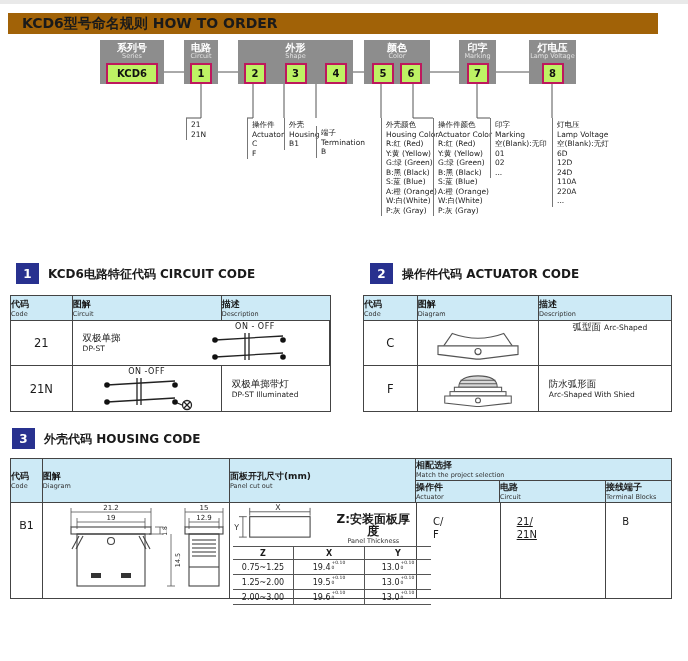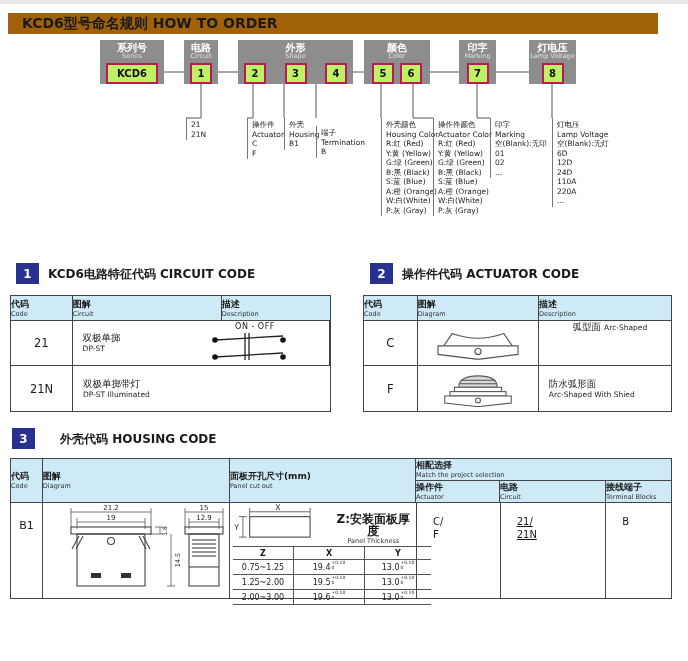--- a/index.html
+++ b/index.html
@@ -243,20 +243,41 @@
             <circle cx="20" cy="8" r="2.8"></circle>
               <circle cx="88" cy="8" r="2.8"></circle>
             <circle cx="20" cy="25" r="2.8"></circle>
               <circle cx="88" cy="25" r="2.8"></circle>
           </g>
         </svg>
       </div>
     </div>
     <div class="trow lastrow" style="height:45px;">
       <div class="tc code-cell" style="width:62px;">21N</div>
+      <div class="tc diag-cell" style="width:150px;">
+        <div class="diag-label">ON -OFF</div>
+        <svg width="120" height="34" viewBox="0 0 120 34">
+          <g stroke="#222" stroke-width="1.3" fill="none">
+            <line x1="20" y1="8" x2="88" y2="4"></line>
+            <line x1="20" y1="25" x2="88" y2="21"></line>
+            <line x1="50" y1="1" x2="50" y2="28"></line>
+            <line x1="54" y1="1" x2="54" y2="28"></line>
+            <line x1="88" y1="25" x2="95" y2="28"></line>
+            <circle cx="100" cy="28" r="4.5"></circle>
+            <line x1="97" y1="25" x2="103" y2="31"></line>
+            <line x1="97" y1="31" x2="103" y2="25"></line>
+          </g>
+          <g fill="#111">
+            <circle cx="20" cy="8" r="2.8"></circle>
+              <circle cx="88" cy="8" r="2.8"></circle>
+            <circle cx="20" cy="25" r="2.8"></circle>
+              <circle cx="88" cy="25" r="2.8"></circle>
+          </g>
+        </svg>
+      </div>
       <div class="tc nr desc-cell" style="width:109px;">
         <div class="desc-zh">双极单掷带灯</div>
         <div class="desc-en">DP-ST Illuminated</div>
       </div>
     </div>
   </div>
 
   <div class="tbl" style="left:363px;top:295px;width:309px;">
     <div class="trow" style="height:25px;">
       <div class="tc th" style="width:54px;">
@@ -304,21 +325,21 @@
         </svg>
       </div>
       <div class="tc nr desc-cell" style="width:133px;">
         <div class="desc-zh">防水弧形面</div>
         <div class="desc-en">Arc-Shaped With Shied</div>
       </div>
     </div>
   </div>
 
   <div class="badge" style="left:12px;top:428px;">3</div>
-  <div class="sec-title" style="left:60px;top:431px;">外壳代码 HOUSING CODE</div>
+  <div class="sec-title" style="left:44px;top:431px;">外壳代码 HOUSING CODE</div>
 
   <div class="tbl" style="left:10px;top:458px;width:662px;">
     <div class="trow" style="height:44px;">
       <div class="tc th" style="width:32px;">
         <div class="zh">代码</div>
         <div class="en">Code</div>
       </div>
       <div class="tc th" style="width:188px;">
         <div class="zh">图解</div>
         <div class="en">Diagram</div>

